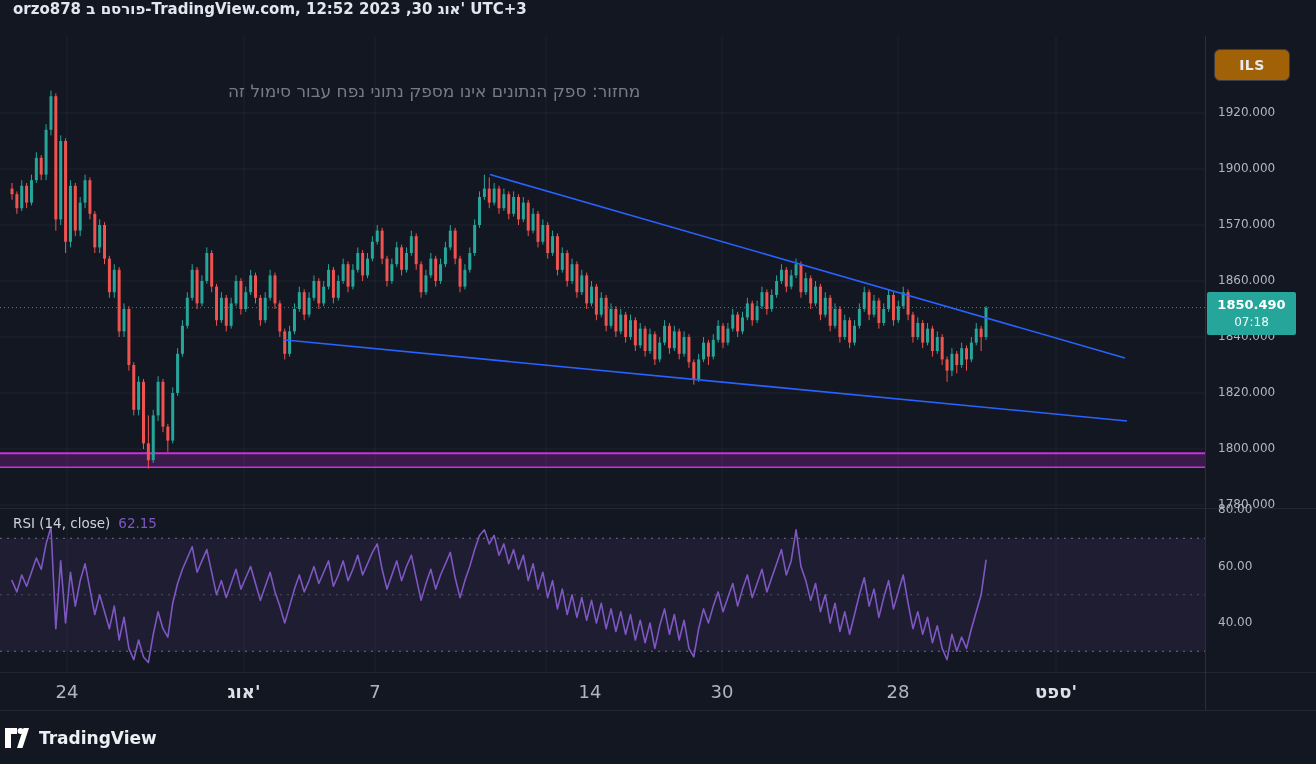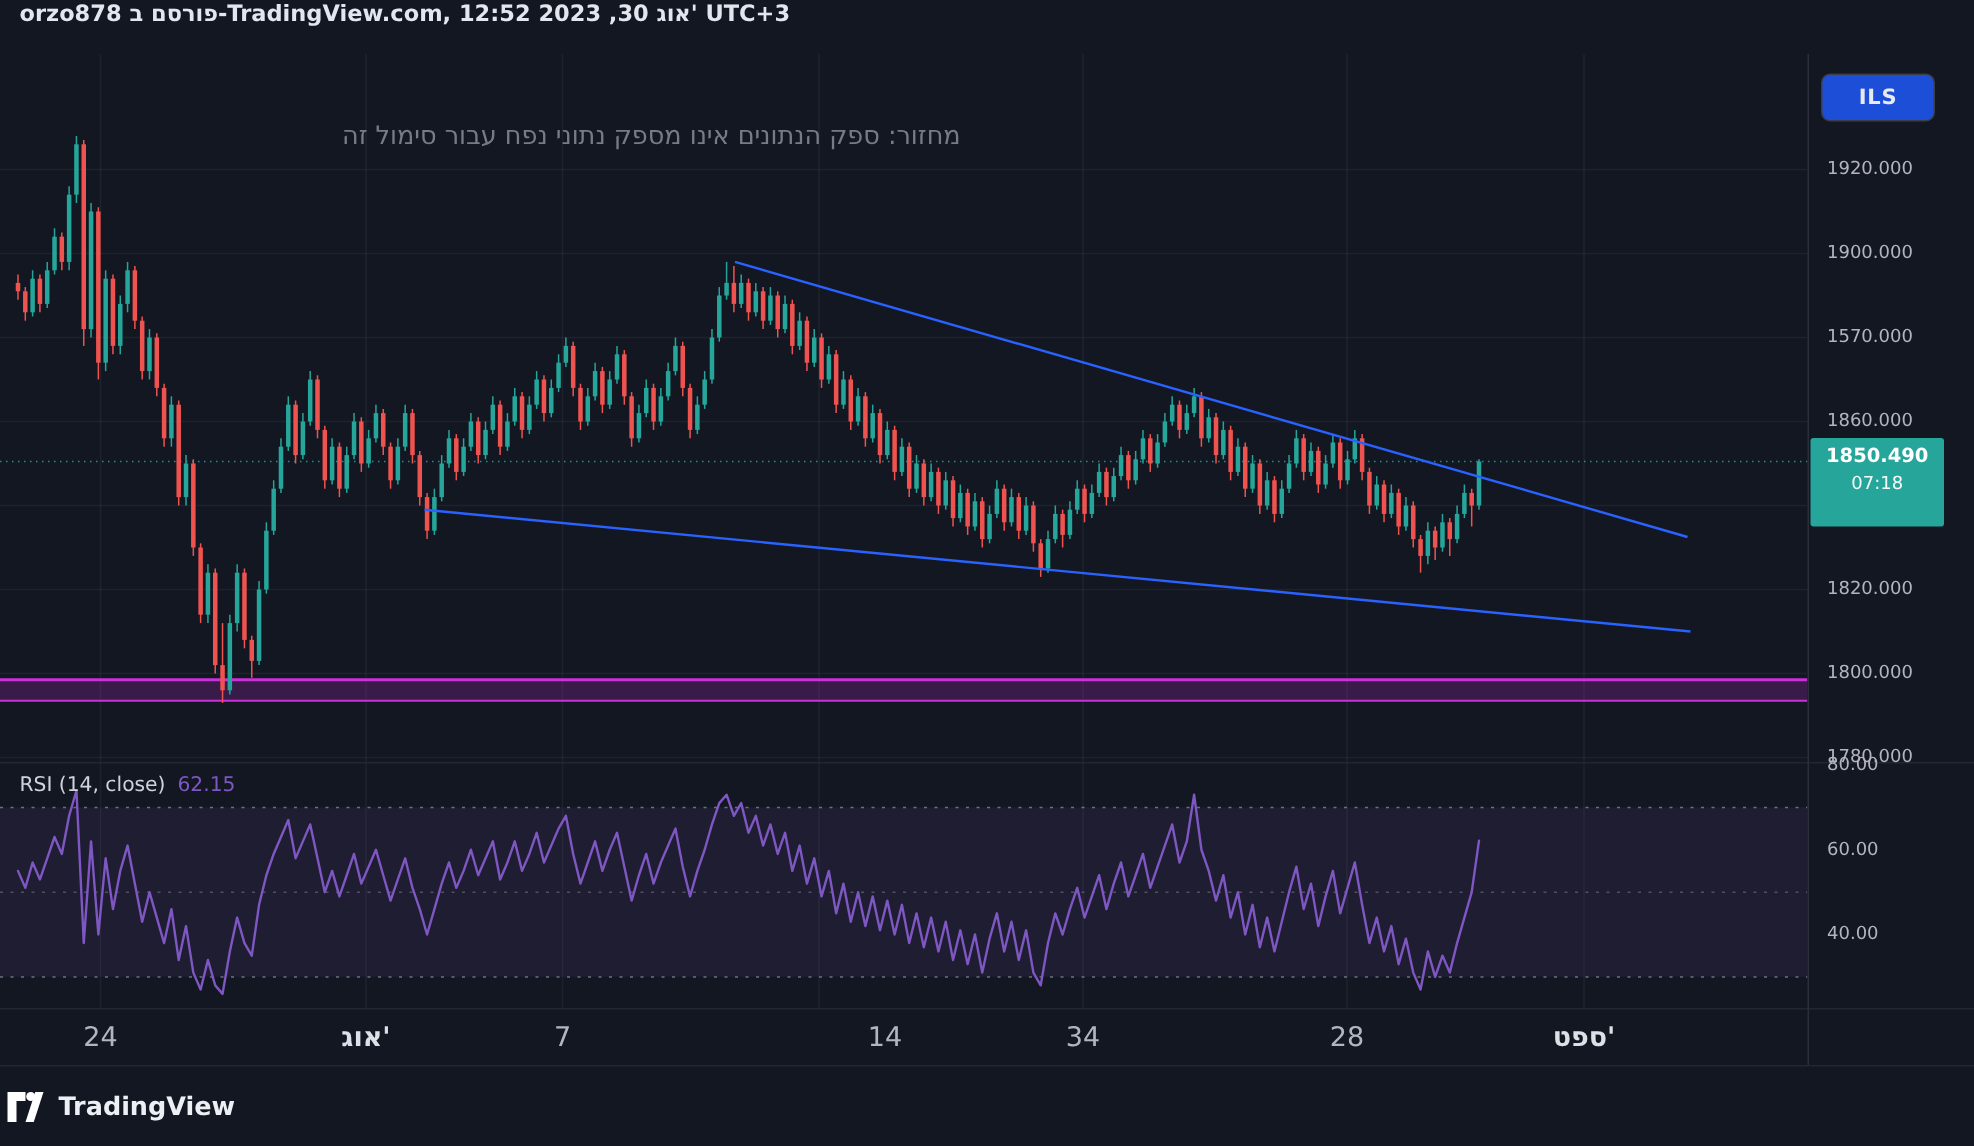--- a/index.html
+++ b/index.html
@@ -25,25 +25,25 @@
   .legend .val{color:#26a69a}
   .warning{position:absolute;left:228px;top:45px;font-size:17px;color:#787b86;z-index:6;white-space:nowrap}
   .rsi-legend{position:absolute;left:13px;top:479px;font-size:13.5px;z-index:6;display:flex;gap:8px;white-space:nowrap}
   .rsi-legend .t{color:#cfd3dc}
   .rsi-legend .v{color:#7e57c2}
   
   .price-axis{position:absolute;left:1205px;top:0;width:111px;height:674px;
     border-left:1px solid #2a2e39;box-sizing:border-box;z-index:4}
   .tick{position:absolute;left:12px;font-size:12px;color:#b2b5be;white-space:nowrap}
   .ils{position:absolute;left:8px;top:13px;width:74px;height:30px;
-    background:#1d4ed8;border:1px solid #3a3e4a;border-radius:6px;
+    background:#a16207;border:1px solid #3a3e4a;border-radius:6px;
     display:flex;align-items:center;justify-content:center;
     font-size:14px;font-weight:600;color:#e8eaed;letter-spacing:.5px;cursor:pointer}
   .price-tag{position:absolute;left:1px;width:89px;background:#26a69a;border-radius:2px;
-    color:#fff;text-align:center;padding:3px 0 20px;z-index:7}
+    color:#fff;text-align:center;padding:3px 0 4px;z-index:7}
   .price-tag .p{font-size:13px;font-weight:600;line-height:19px}
   .price-tag .cd{font-size:12px;line-height:17px;opacity:.95}
   
   .time-axis{position:absolute;left:0;top:636px;width:1205px;height:38px;cursor:ew-resize}
   .tlabel{position:absolute;top:9px;transform:translateX(-50%);font-size:18px;color:#b2b5be;white-space:nowrap}
   .tlabel.major{color:#dde0e6;font-weight:600}
   
   .footer{position:absolute;top:710px;left:0;width:1316px;height:54px;
     border-top:1px solid #232733;box-sizing:border-box;
     display:flex;align-items:center;padding-left:4px}
@@ -529,21 +529,21 @@
         <div class="tick" style="top: 522.5px;">60.00</div>
         <div class="tick" style="top: 579px;">40.00</div>
       </div>
   </div>
 
   <div class="time-axis" id="time-axis">
       <div class="tlabel" style="left: 67px;">24</div>
       <div class="tlabel major" style="left: 244px;">אוג'</div>
       <div class="tlabel" style="left: 375px;">7</div>
       <div class="tlabel" style="left: 546px; margin-left: 44px;">14</div>
-      <div class="tlabel" style="left: 722px;">34</div>
+      <div class="tlabel" style="left: 722px;">30</div>
       <div class="tlabel" style="left: 898px;">28</div>
       <div class="tlabel major" style="left: 1056px;">ספט'</div>
     </div>
 </div>
 
 <div class="footer">
   <a class="brand">
     <svg width="26" height="22" viewBox="0 0 26 22">
       <path fill="#ffffff" d="M1 1h12v6H7v14H1z"></path>
       <circle cx="16.5" cy="4" r="3" fill="#ffffff"></circle>

